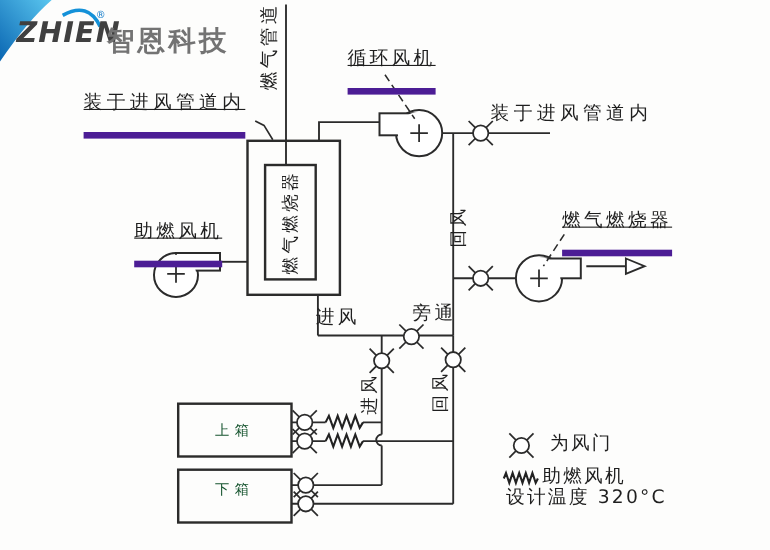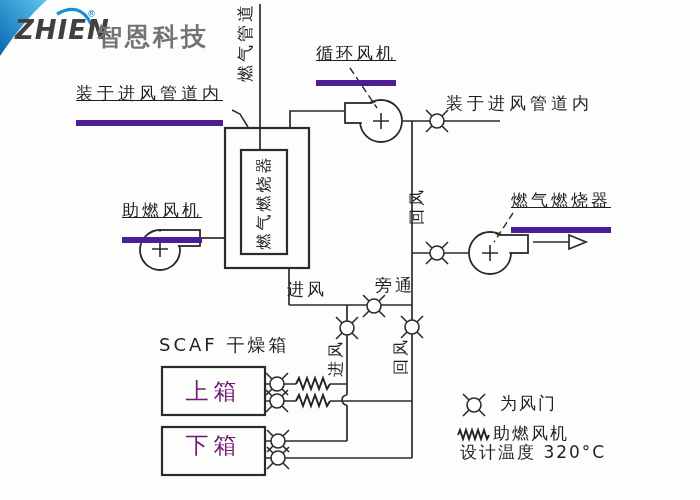--- a/index.html
+++ b/index.html
@@ -4,21 +4,21 @@
 <style>
   html,body{margin:0;padding:0;}
   .stage{
     position:relative;width:700px;height:500px;overflow:hidden;
     background:#fdfdfc;font-family:"DejaVu Sans","Liberation Sans",sans-serif;
     color:#222;
   }
   .lbl{position:absolute;font-size:17px;letter-spacing:3px;white-space:nowrap;color:#1f1f1f;line-height:1.15;}
   .u{border-bottom:6px solid #4c1d95;padding-bottom:16px;text-decoration:underline;}
   .vlabel{transform:translate(-50%,-50%) rotate(-90deg);transform-origin:center;}
-  .boxlabel{position:absolute;display:flex;align-items:center;justify-content:center;font-size:23px;letter-spacing:5px;color:#701a75;}
+  .boxlabel{position:absolute;display:flex;align-items:center;justify-content:center;font-size:13px;letter-spacing:5px;color:#14532d;}
   .brand{position:absolute;left:15px;top:15px;font-size:26px;font-weight:bold;font-style:italic;letter-spacing:1px;color:#404040;}
   .company{position:absolute;left:97px;top:20px;font-size:25px;font-weight:bold;letter-spacing:3px;color:#737373;}
   .rmark{position:absolute;left:87px;top:9px;font-size:9px;color:#0d79c9;}
   .legend-lbl{font-size:17px;letter-spacing:2px;}
   svg{position:absolute;left:0;top:0;}
 </style>
 </head>
 <body>
 
 <div class="stage">
@@ -129,21 +129,20 @@
   <div class="lbl u" style="left:511px;top:191px;">燃气燃烧器</div>
   <div class="lbl u" style="left:122px;top:201px;">助燃风机</div>
 
   <div class="lbl" style="left:287px;top:280px;">进风</div>
   <div class="lbl" style="left:350px;top:276px;margin-left:25px;">旁通</div>
 
   <div class="lbl vlabel" style="left:417px;top:206px;font-size:16px;">回风</div>
   <div class="lbl vlabel" style="left:336px;top:358px;font-size:16px;">进风</div>
   <div class="lbl vlabel" style="left:401px;top:356px;font-size:16px;">回风</div>
 
-  <div class="lbl" style="left:159px;top:335px;font-size:18px;">SCAF 干燥箱</div>
   <div class="boxlabel" style="left:162px;top:367px;width:103px;height:48px;">上箱</div>
   <div class="boxlabel" style="left:162px;top:427px;width:103px;height:36px;">下箱</div>
 
   <div class="lbl legend-lbl" style="left:500px;top:394px;">为风门</div>
   <div class="lbl legend-lbl" style="left:493px;top:424px;">助燃风机</div>
   <div class="lbl legend-lbl" style="left:460px;top:443px;">设计温度 320°C</div>
 
 </div>
 
 </body></html>

